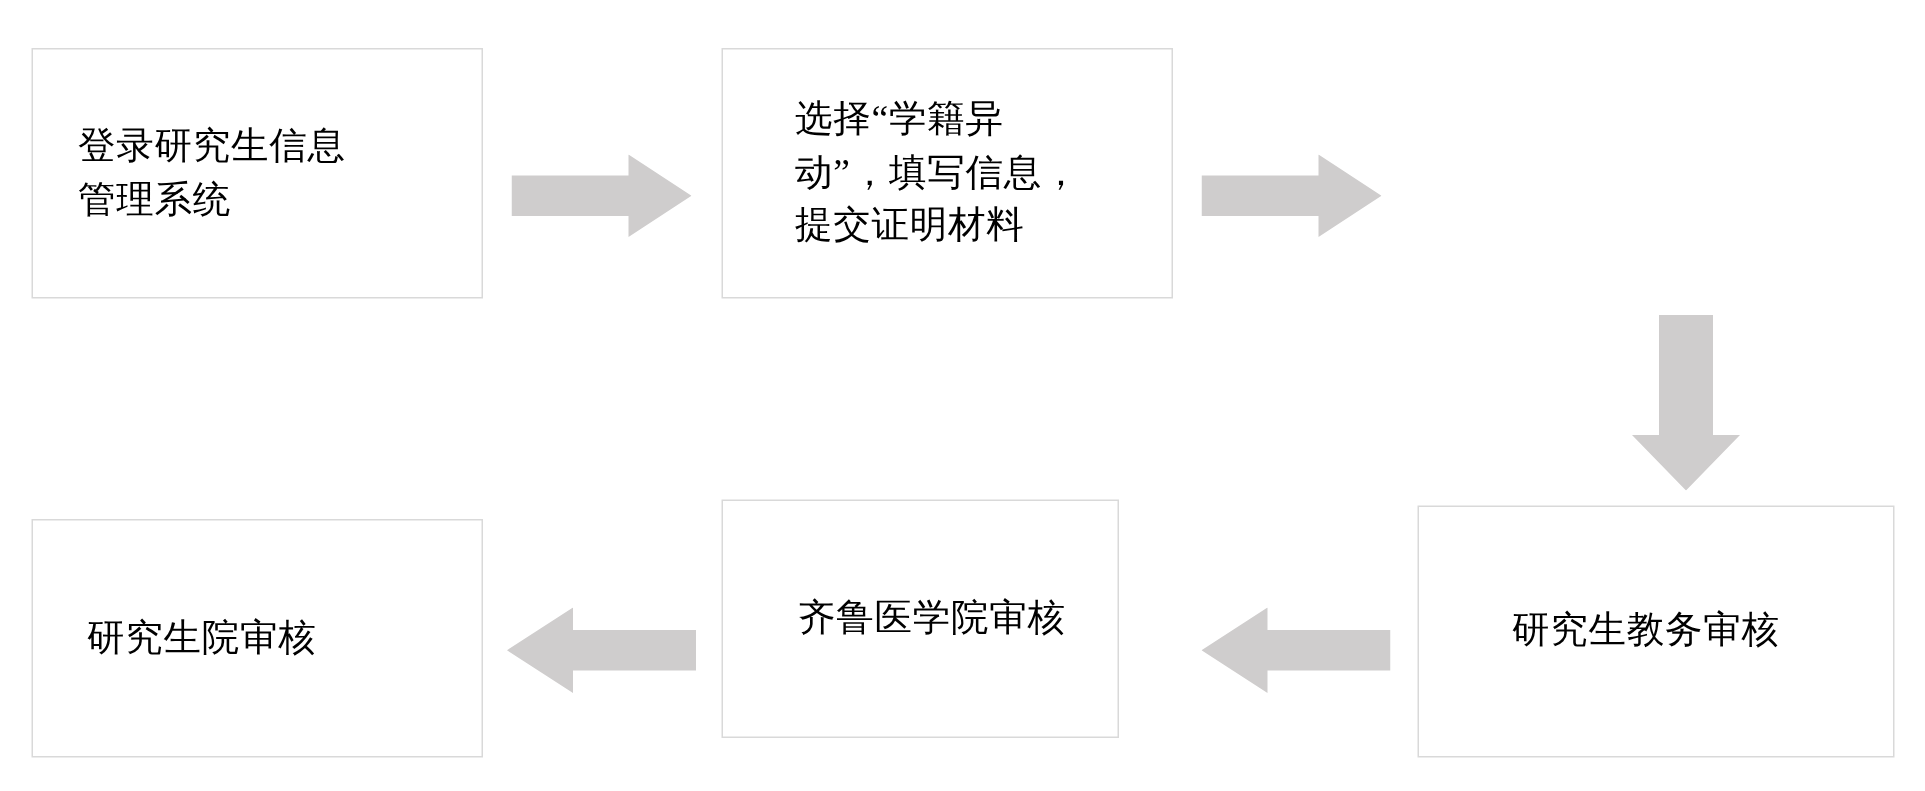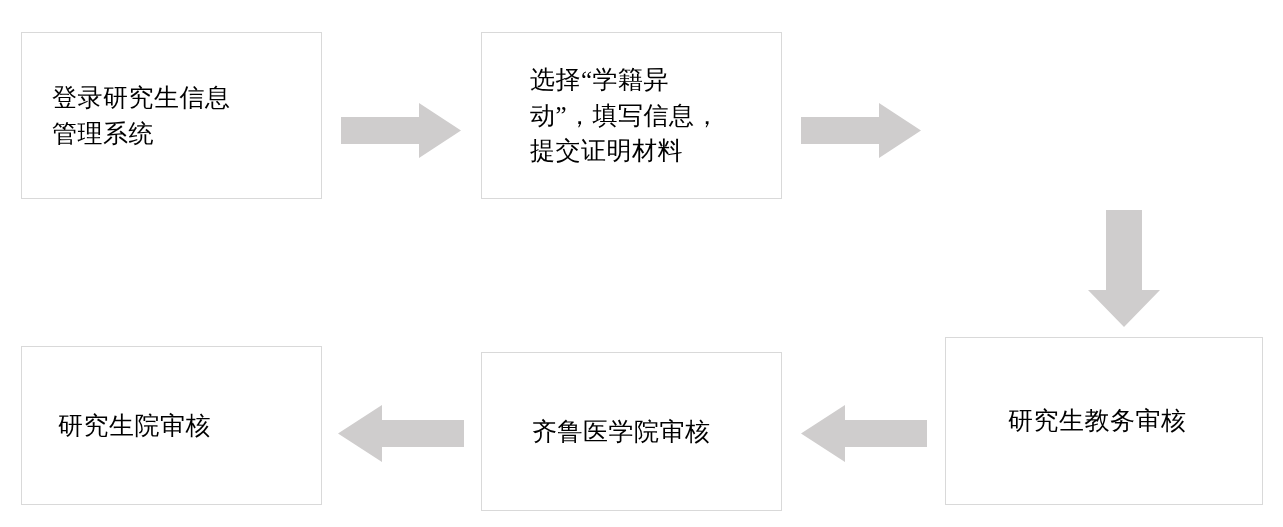--- a/index.html
+++ b/index.html
@@ -41,21 +41,21 @@
     line-height: 1.42;
     white-space: pre-line;
     letter-spacing: 0.5px;
   }
 
   
   .n-login   { left: 21px;  top: 32px;  width: 301px; height: 167px; }
   .n-select  { left: 481px; top: 32px;  width: 301px; height: 167px; padding-left: 16px; }
   .n-advisor { left: 961px; top: 32px;  width: 302px; height: 167px; }
   .n-gradoff { left: 945px; top: 337px; width: 318px; height: 168px; }
-  .n-qilu    { left: 481px; top: 352px; width: 301px; height: 159px; }
+  .n-qilu    { left: 481px; top: 333px; width: 265px; height: 159px; }
   .n-gradsch { left: 21px;  top: 346px; width: 301px; height: 159px; }
 
   .n-login   .node-label { padding-left: 30px; }
   .n-select  .node-label { padding-left: 32px; }
   .n-advisor .node-label { padding-left: 84px; }
   .n-gradoff .node-label { padding-left: 62px; }
   .n-qilu    .node-label { padding-left: 50px; }
   .n-gradsch .node-label { padding-left: 36px; }
 
   

